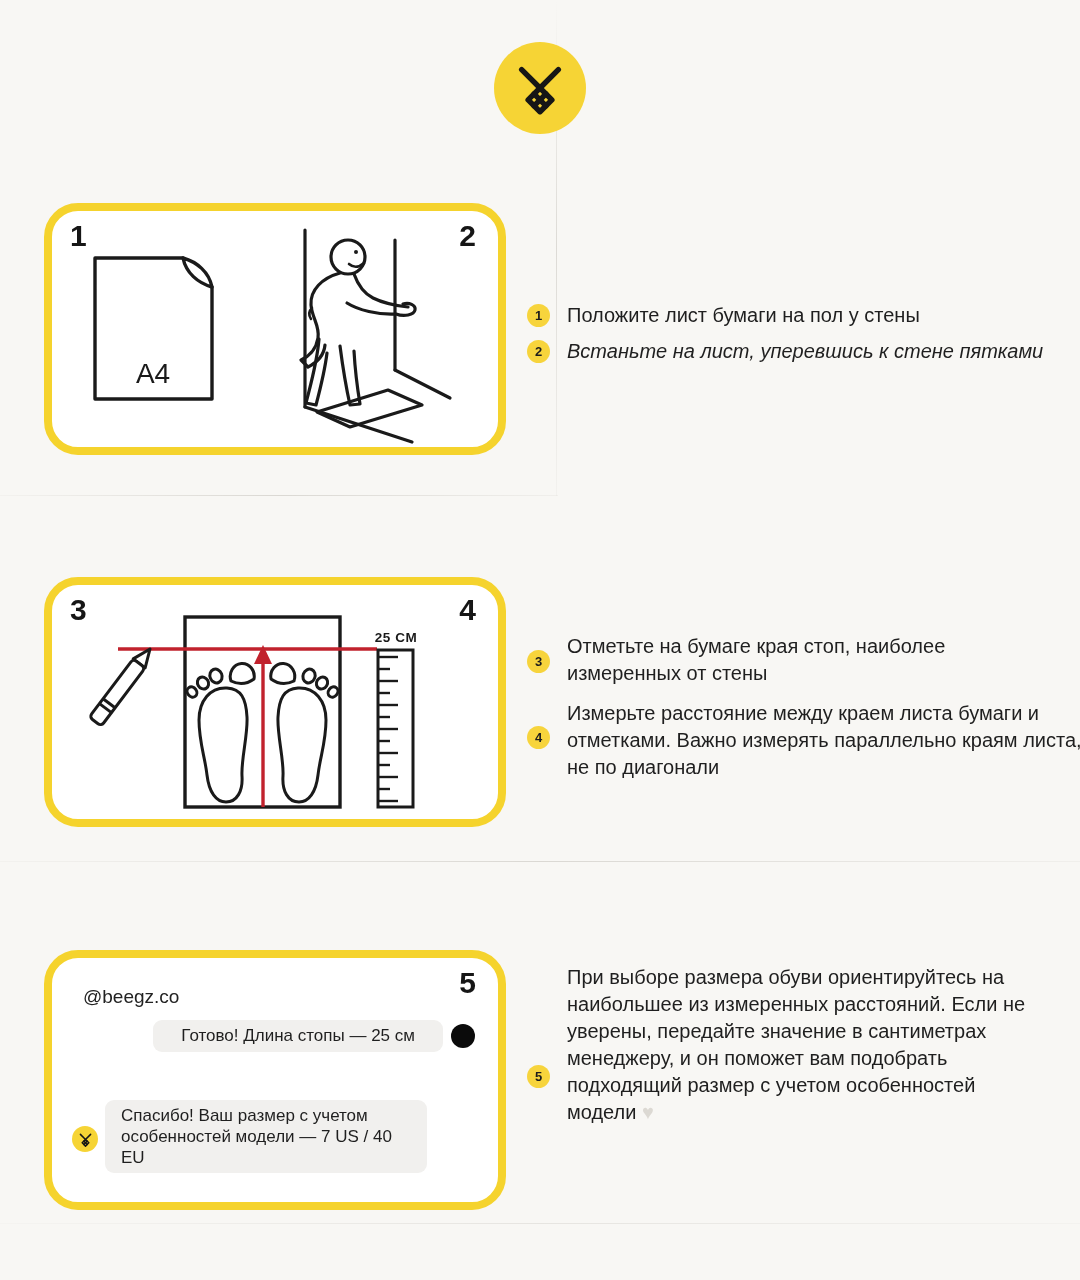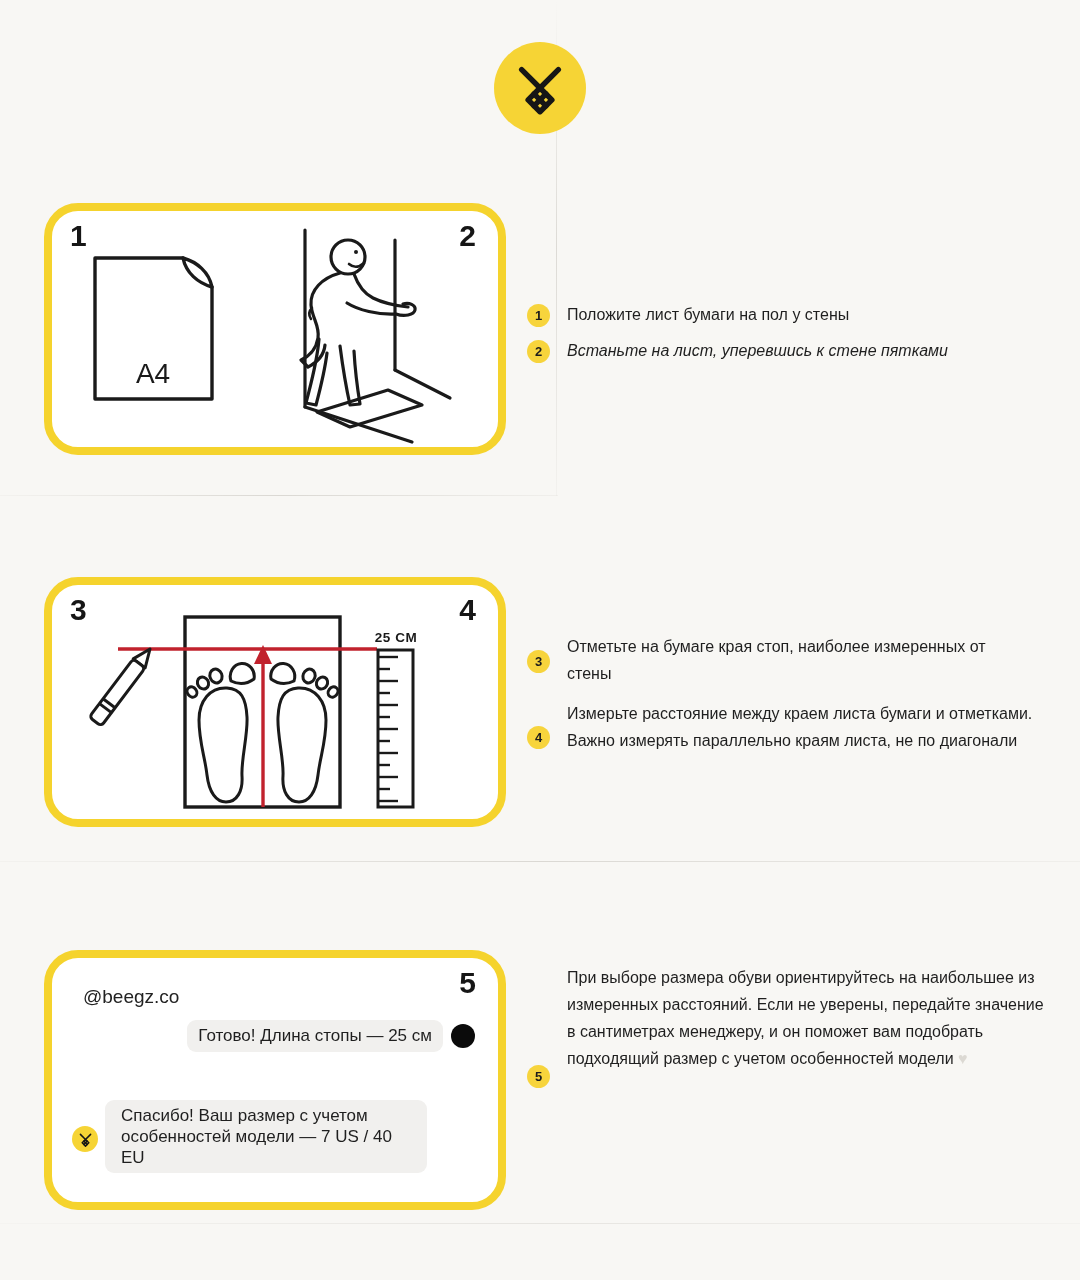--- a/index.html
+++ b/index.html
@@ -33,31 +33,31 @@
   .corner-num.right{right:22px;}
 
   .card-svg{position:absolute;left:0;top:0;}
 
   .step-badge{
     position:absolute;width:23px;height:23px;border-radius:50%;
     background:#F7D43C;color:#1c1c1c;font-size:13px;font-weight:700;
     display:flex;align-items:center;justify-content:center;
   }
   .step-text{
-    position:absolute;font-size:16px;line-height:27px;color:#1f1f1f;
+    position:absolute;font-size:20px;line-height:27px;color:#1f1f1f;
   }
   .nowrap{white-space:nowrap;line-height:26px;}
   .heart{color:#dcd9d3;}
 
   
   .chat-handle{position:absolute;left:31px;top:28px;font-size:19px;color:#222;}
   .bubble{
     position:absolute;background:#F1F0EE;border-radius:9px;font-size:17px;color:#1f1f1f;
   }
-  .bubble.outgoing{right:55px;top:62px;height:32px;line-height:32px;padding:0 11px;white-space:nowrap;}
+  .bubble.outgoing{right:55px;top:62px;height:32px;line-height:32px;padding:0 28px;white-space:nowrap;}
   .bubble.incoming{left:53px;top:142px;max-width:290px;padding:5px 16px;line-height:21px;}
   .avatar{position:absolute;border-radius:50%;}
   .avatar.user{right:23px;top:66px;width:24px;height:24px;background:#0b0b0b;}
   .avatar.brand{left:20px;top:168px;width:26px;height:26px;background:#F6D435;display:flex;align-items:center;justify-content:center;}
 </style>
 </head>
 <body>
 
 <svg width="0" height="0" style="position:absolute">
   <defs>

